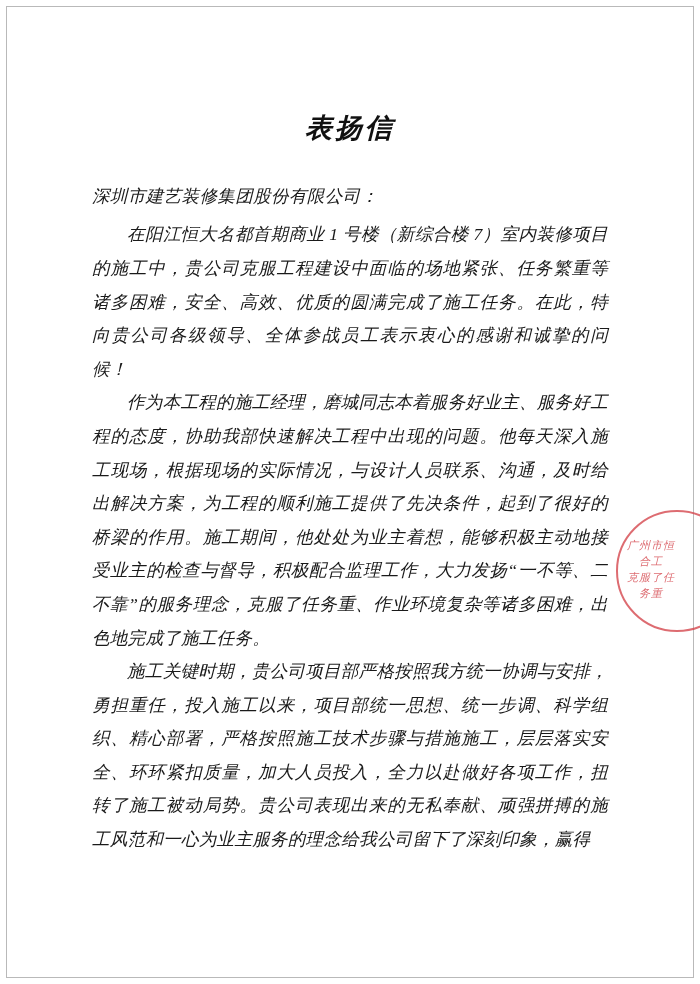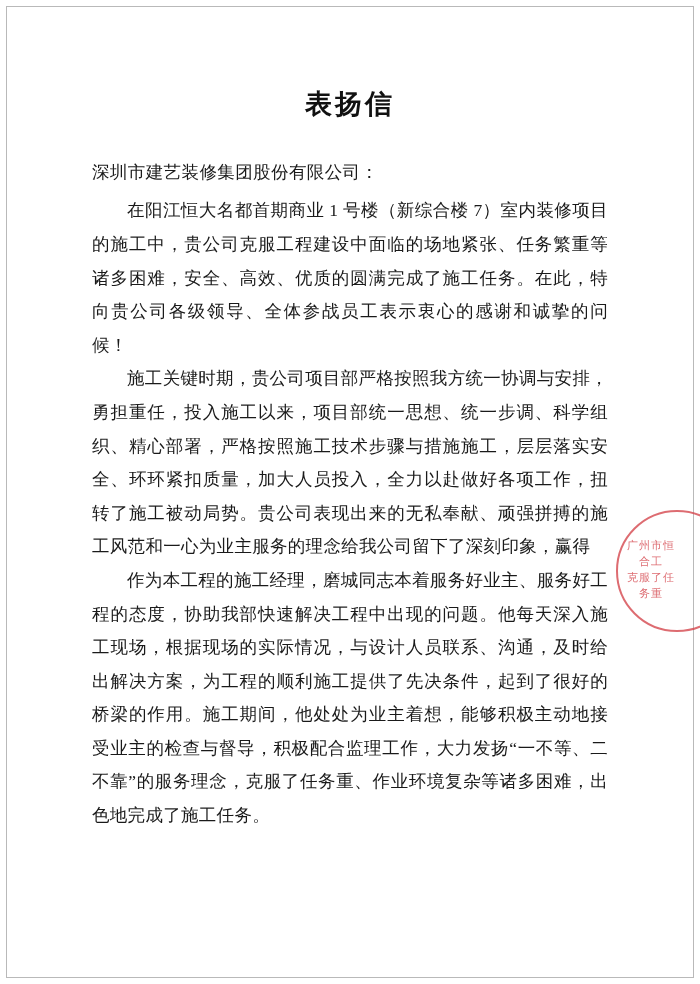--- a/index.html
+++ b/index.html
@@ -29,22 +29,23 @@
     bottom: 6px;
     border: 1px solid #b9b9b9;
     pointer-events: none;
   }
   .content {
     position: absolute;
     top: 0;
     left: 0;
     right: 0;
     bottom: 0;
-    padding: 86px 92px 0 92px;
+    padding: 110px 92px 0 92px;
     box-sizing: border-box;
+    font-style: italic;
   }
   .doc-title {
     text-align: center;
     font-size: 27px;
     font-weight: bold;
     letter-spacing: 3px;
     margin: 0 0 34px 0;
     font-family: "Liberation Serif", "DejaVu Serif", serif;
     color: #111;
   }
@@ -94,22 +95,22 @@
 
 <div class="page">
   <div class="page-border"></div>
 
   <div class="content">
     <h1 class="doc-title">表扬信</h1>
 
     <p class="salutation">深圳市建艺装修集团股份有限公司：</p>
 
     <p class="para">在阳江恒大名都首期商业 1 号楼（新综合楼 7）室内装修项目的施工中，贵公司克服工程建设中面临的场地紧张、任务繁重等诸多困难，安全、高效、优质的圆满完成了施工任务。在此，特向贵公司各级领导、全体参战员工表示衷心的感谢和诚挚的问候！</p>
+    <p class="para">作为本工程的施工经理，磨城同志本着服务好业主、服务好工程的态度，协助我部快速解决工程中出现的问题。他每天深入施工现场，根据现场的实际情况，与设计人员联系、沟通，及时给出解决方案，为工程的顺利施工提供了先决条件，起到了很好的桥梁的作用。施工期间，他处处为业主着想，能够积极主动地接受业主的检查与督导，积极配合监理工作，大力发扬“一不等、二不靠”的服务理念，克服了任务重、作业环境复杂等诸多困难，出色地完成了施工任务。</p>
     <p class="para">施工关键时期，贵公司项目部严格按照我方统一协调与安排，勇担重任，投入施工以来，项目部统一思想、统一步调、科学组织、精心部署，严格按照施工技术步骤与措施施工，层层落实安全、环环紧扣质量，加大人员投入，全力以赴做好各项工作，扭转了施工被动局势。贵公司表现出来的无私奉献、顽强拼搏的施工风范和一心为业主服务的理念给我公司留下了深刻印象，赢得</p>
-    <p class="para">作为本工程的施工经理，磨城同志本着服务好业主、服务好工程的态度，协助我部快速解决工程中出现的问题。他每天深入施工现场，根据现场的实际情况，与设计人员联系、沟通，及时给出解决方案，为工程的顺利施工提供了先决条件，起到了很好的桥梁的作用。施工期间，他处处为业主着想，能够积极主动地接受业主的检查与督导，积极配合监理工作，大力发扬“一不等、二不靠”的服务理念，克服了任务重、作业环境复杂等诸多困难，出色地完成了施工任务。</p>
 
     <div class="stamp">
       <div class="stamp-text">
         <span>广州市恒合工</span>
         <span>克服了任务重</span>
       </div>
     </div>
   </div>
 </div>
 

